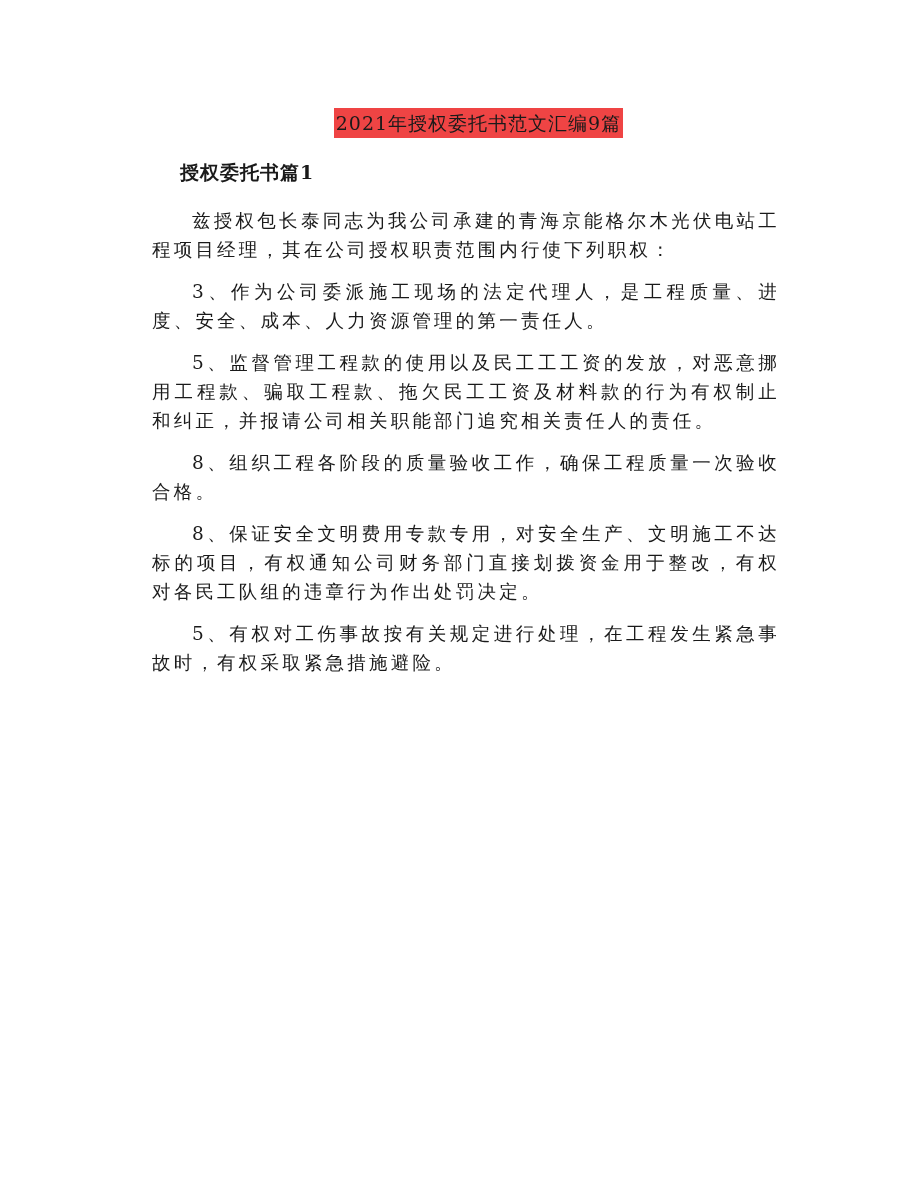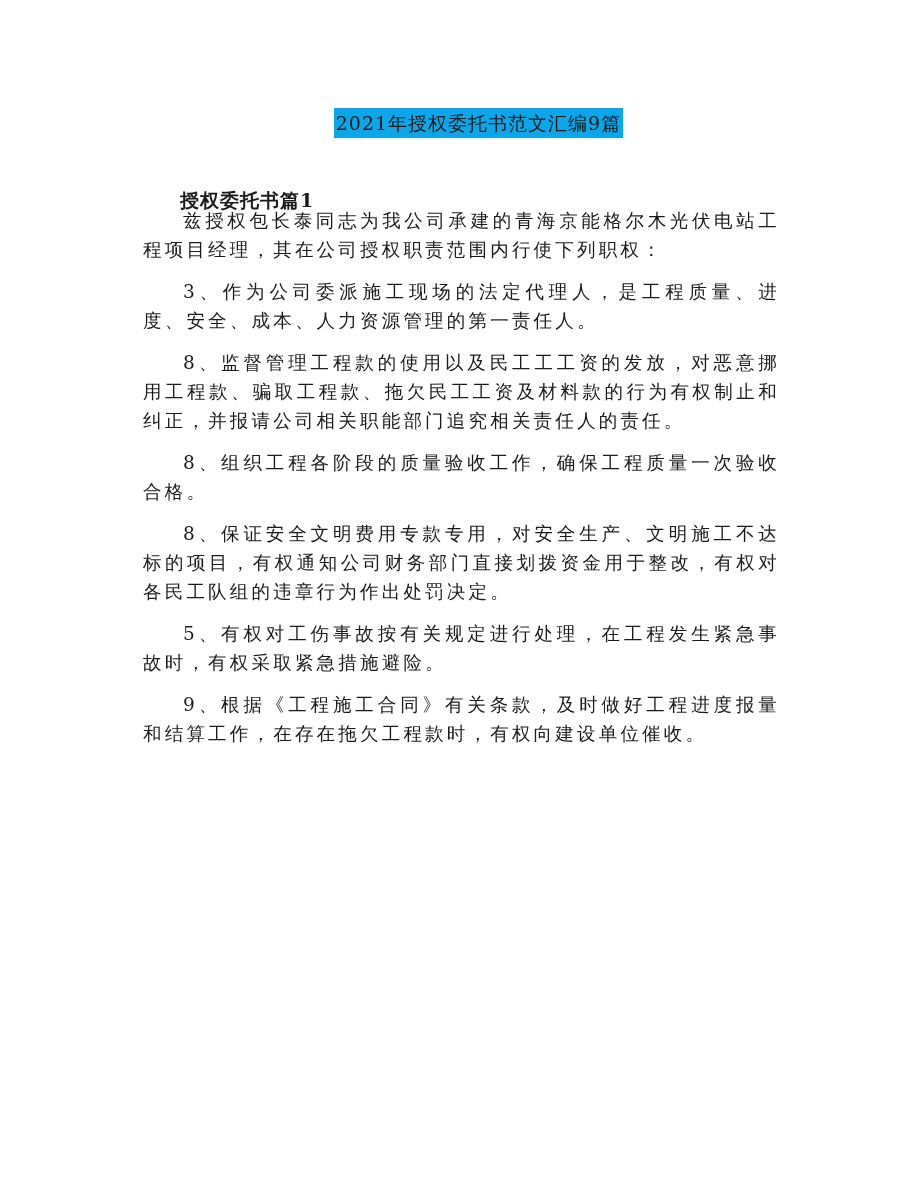--- a/index.html
+++ b/index.html
@@ -1,39 +1,38 @@
 <!DOCTYPE html>
 <html><head>
 <meta charset="utf-8">
 <style>
   html, body { margin: 0; padding: 0; background: #ffffff; }
   body { width: 920px; height: 1191px; position: relative; overflow: hidden;
          font-family: "DejaVu Serif", "Liberation Serif", serif; color: #1a1a1a; }
   .page { position: absolute; left: 0; top: 0; width: 920px; height: 1191px; }
   .title-wrap { position: absolute; top: 108px; left: 0; width: 920px; text-align: center; }
-  .title { display: inline-block; background: #0ea5e9; font-size: 19px; line-height: 30px;
+  .title { display: inline-block; background: #ef4444; font-size: 19px; line-height: 30px;
            padding: 0 2px; letter-spacing: 1px; margin-left: 37px; }
   .section-heading { position: absolute; left: 180px; top: 157px; font-size: 19px; font-weight: bold;
-                     line-height: 30px; letter-spacing: 1px; margin-top: 28px; }
+                     line-height: 30px; letter-spacing: 1px; }
   .body { position: absolute; left: 140px; top: 206px; width: 640px; }
-  .para { font-size: 18.5px; line-height: 29px; text-indent: 40px; margin: 0 0 13px 3px;
+  .para { font-size: 18.5px; line-height: 29px; text-indent: 40px; margin: 0 0 13px 12px;
           letter-spacing: 3.2px; text-align: justify; }
 </style>
 </head>
 <body>
 
 <div class="page">
   <div class="title-wrap">
     <span class="title">2021年授权委托书范文汇编9篇</span>
   </div>
 
   <div class="section-heading">授权委托书篇1</div>
 
   <div class="body">
     <p class="para">兹授权包长泰同志为我公司承建的青海京能格尔木光伏电站工程项目经理，其在公司授权职责范围内行使下列职权：</p>
     <p class="para">3、作为公司委派施工现场的法定代理人，是工程质量、进度、安全、成本、人力资源管理的第一责任人。</p>
-    <p class="para">8、监督管理工程款的使用以及民工工工资的发放，对恶意挪用工程款、骗取工程款、拖欠民工工资及材料款的行为有权制止和纠正，并报请公司相关职能部门追究相关责任人的责任。</p>
+    <p class="para">5、监督管理工程款的使用以及民工工工资的发放，对恶意挪用工程款、骗取工程款、拖欠民工工资及材料款的行为有权制止和纠正，并报请公司相关职能部门追究相关责任人的责任。</p>
     <p class="para">8、组织工程各阶段的质量验收工作，确保工程质量一次验收合格。</p>
     <p class="para">8、保证安全文明费用专款专用，对安全生产、文明施工不达标的项目，有权通知公司财务部门直接划拨资金用于整改，有权对各民工队组的违章行为作出处罚决定。</p>
     <p class="para">5、有权对工伤事故按有关规定进行处理，在工程发生紧急事故时，有权采取紧急措施避险。</p>
-    <p class="para">9、根据《工程施工合同》有关条款，及时做好工程进度报量和结算工作，在存在拖欠工程款时，有权向建设单位催收。</p>
   </div>
 </div>
 
 </body></html>

